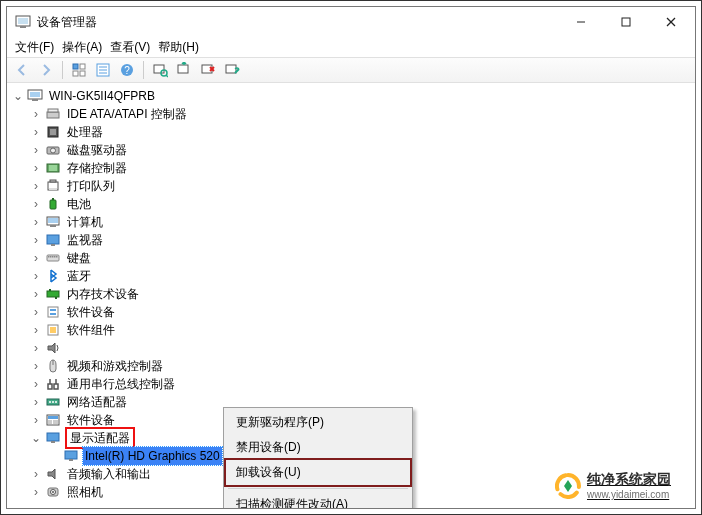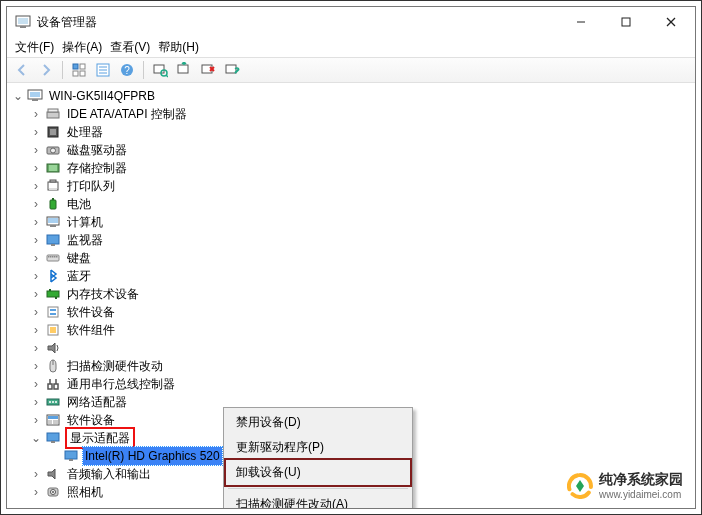--- a/index.html
+++ b/index.html
@@ -138,26 +138,27 @@
     margin: 3px 2px;
   }
   .cm-item.highlight {
     border: 2px solid #7f1d1d;
     margin: -2px;
     padding: 4px 10px;
   }
   
   .watermark {
     position: absolute;
-    right: 12px;
+    right: 24px;
     bottom: 8px;
     display: flex;
     align-items: center;
     gap: 6px;
     opacity: 0.95;
+    text-decoration: underline;
   }
   .watermark .txt { font-size: 14px; font-weight: bold; color: #222; }
   .watermark .sub { font-size: 10px; color: #666; display:block; }
   .watermark .logo {
     width: 26px; height: 26px;
   }
 </style>
 </head>
 <body>
 
@@ -429,21 +430,21 @@
             </span>
           </div>
           <div class="node indent1">
             <span class="expander">›</span>
             <span class="icon">
               <svg viewBox="0 0 16 16">
                 <path d="M8 2 Q5 2 5 7 L5 11 Q5 14 8 14 Q11 14 11 11 L11 7 Q11 2 8 2 Z" fill="#ddd" stroke="#777"></path>
                 <line x1="8" y1="2" x2="8" y2="7" stroke="#777"></line>
               </svg>
             </span>
-            <span class="label">扫描检测硬件改动</span>
+            <span class="label">视频和游戏控制器</span>
           </div>
           <div class="node indent1">
             <span class="expander">›</span>
             <span class="icon">
               <svg viewBox="0 0 16 16">
                 <path d="M5 3 L5 8 L3 8 L3 13 L7 13 L7 8 L5 8" fill="none" stroke="#555" stroke-width="1.5"></path>
                 <path d="M11 3 L11 8 L9 8 L9 13 L13 13 L13 8 L11 8" fill="none" stroke="#555" stroke-width="1.5"></path>
               </svg>
             </span>
             <span class="label">通用串行总线控制器</span>
@@ -510,22 +511,22 @@
                 <circle cx="8" cy="8" r="1" fill="#555"></circle>
               </svg>
             </span>
             <span class="label">照相机</span>
           </div>
         </div>
 
     </div>
 
     <div class="context-menu">
+      <div class="cm-item">更新驱动程序(P)</div>
       <div class="cm-item">禁用设备(D)</div>
-      <div class="cm-item">更新驱动程序(P)</div>
       <div class="cm-item highlight">卸载设备(U)</div>
       <div class="cm-sep"></div>
       <div class="cm-item">扫描检测硬件改动(A)</div>
 
     </div>
 
     <div class="watermark">
       <span class="logo">
         <svg viewBox="0 0 26 26">
             <path d="M13 2 A11 11 0 1 1 12.9 2" fill="none" stroke="#ffb020" stroke-width="4" stroke-linecap="round" stroke-dasharray="18 6"></path>

